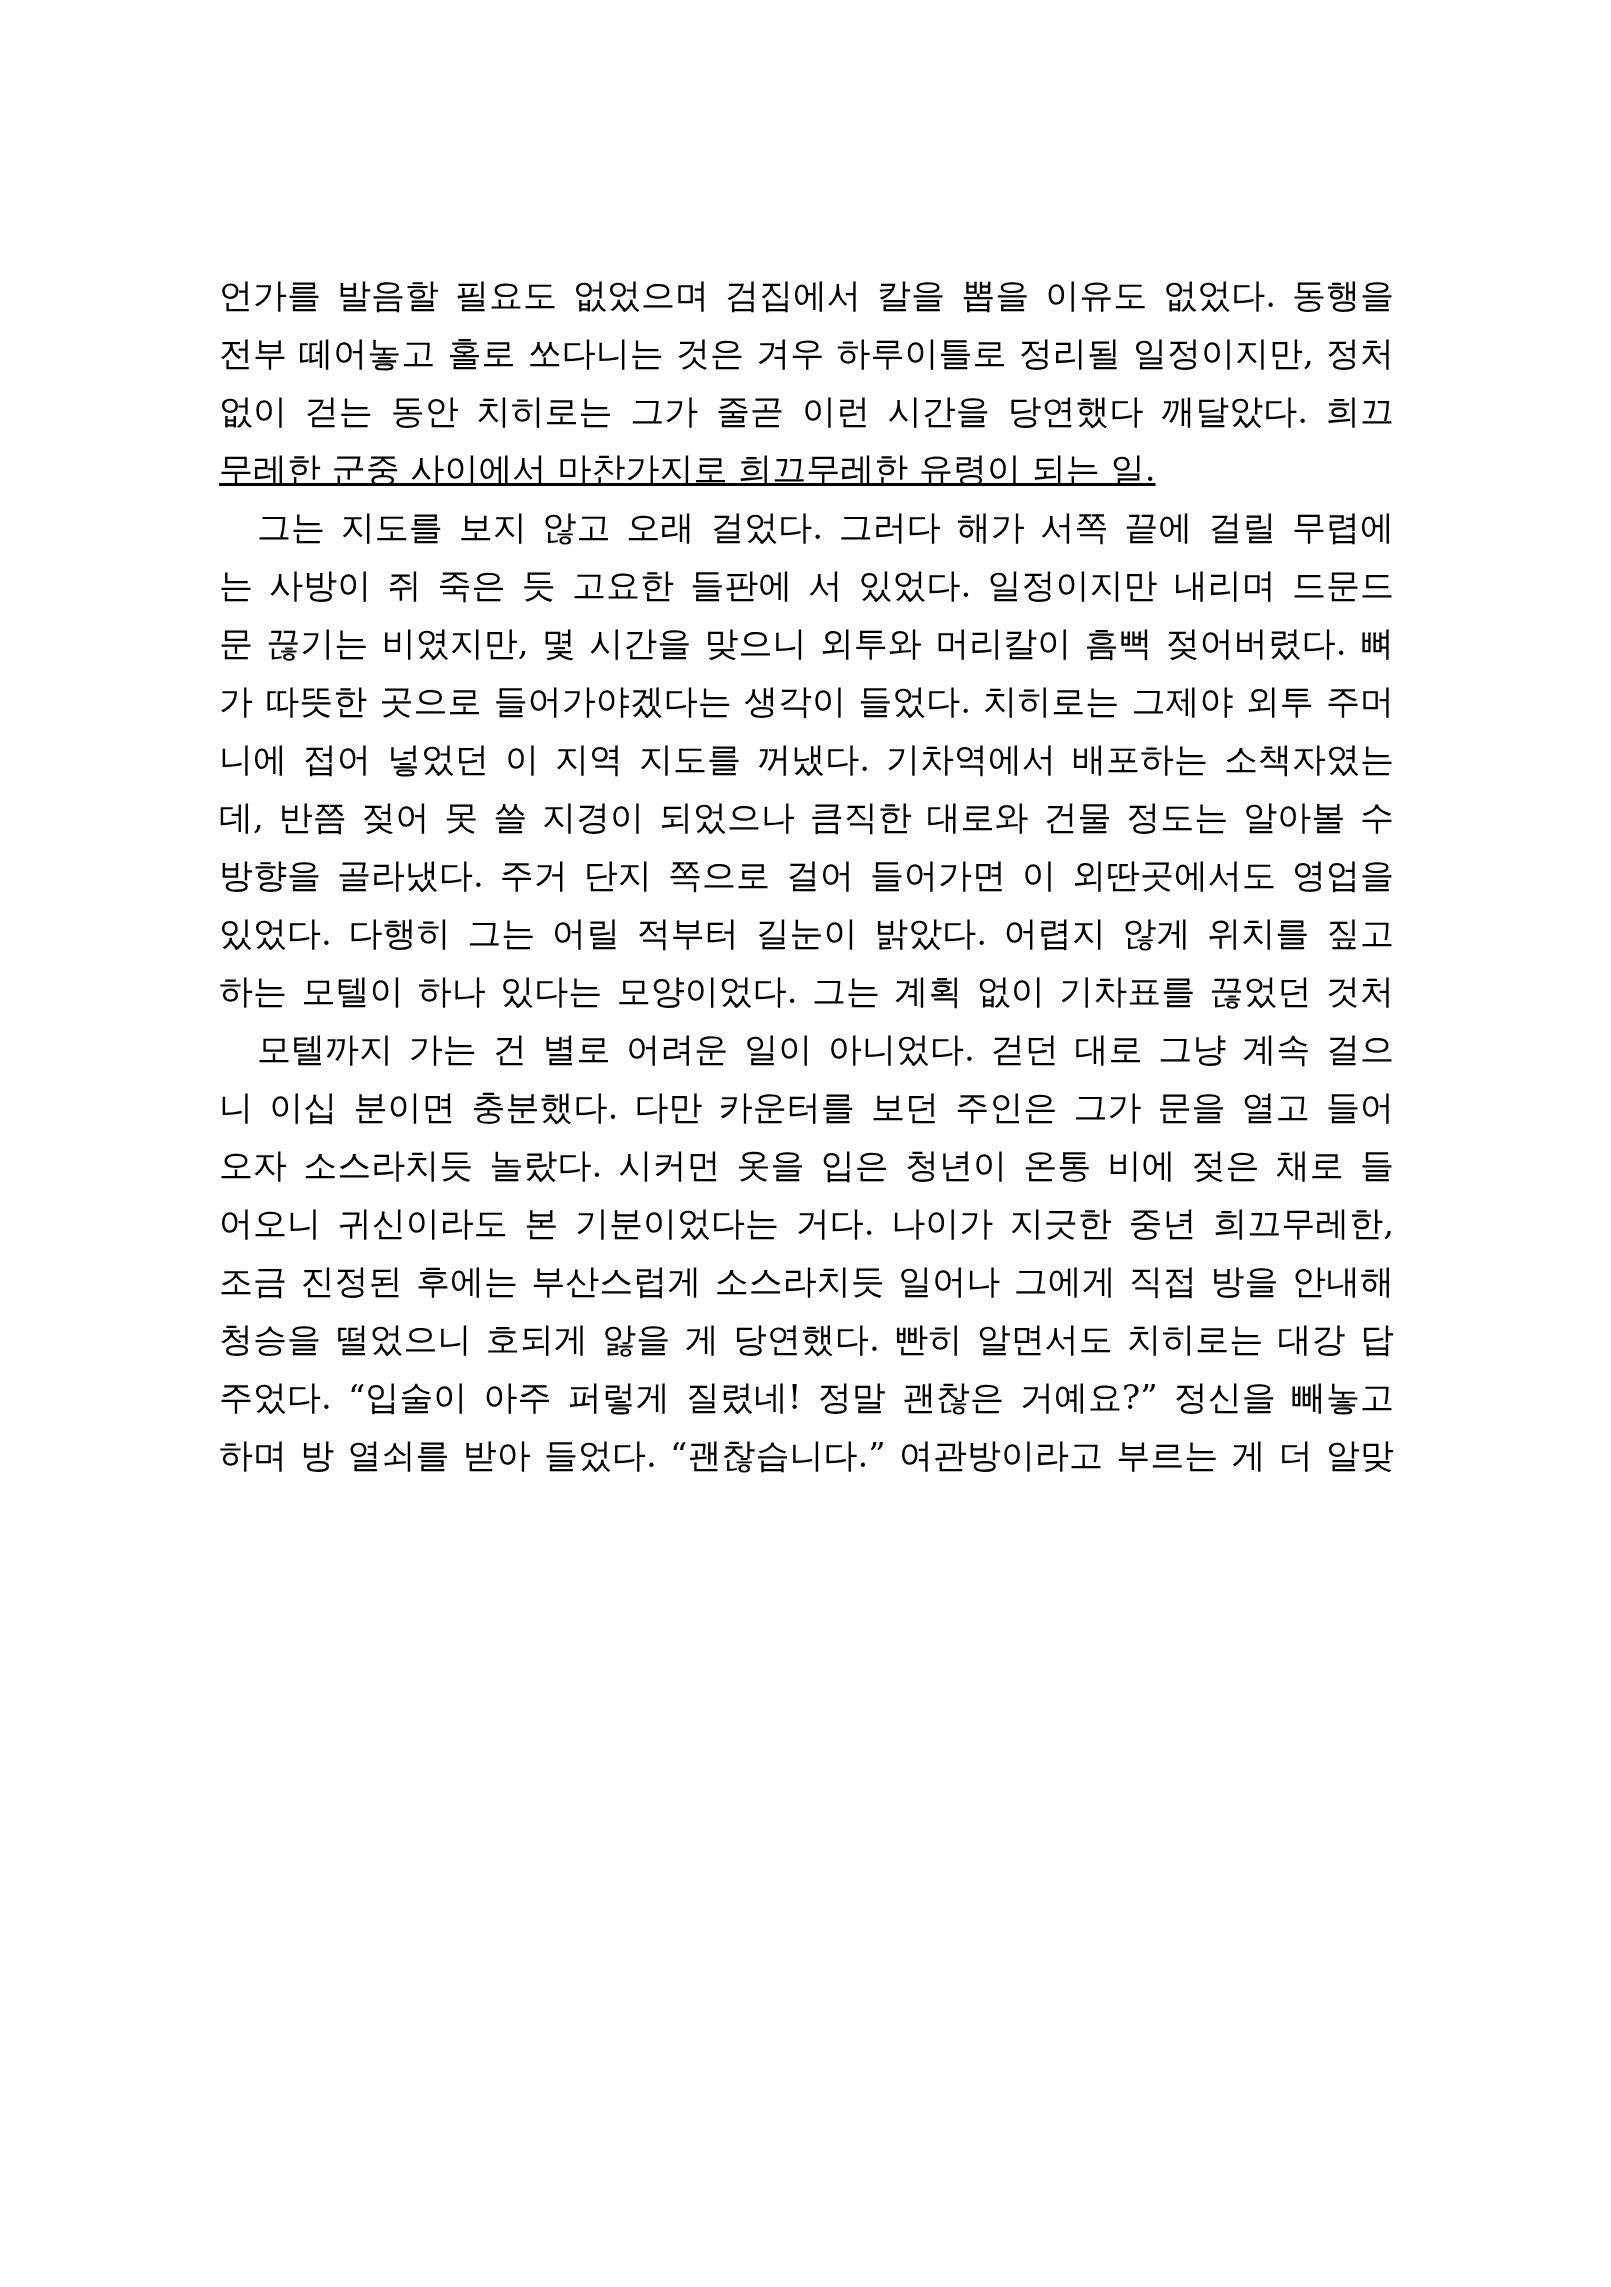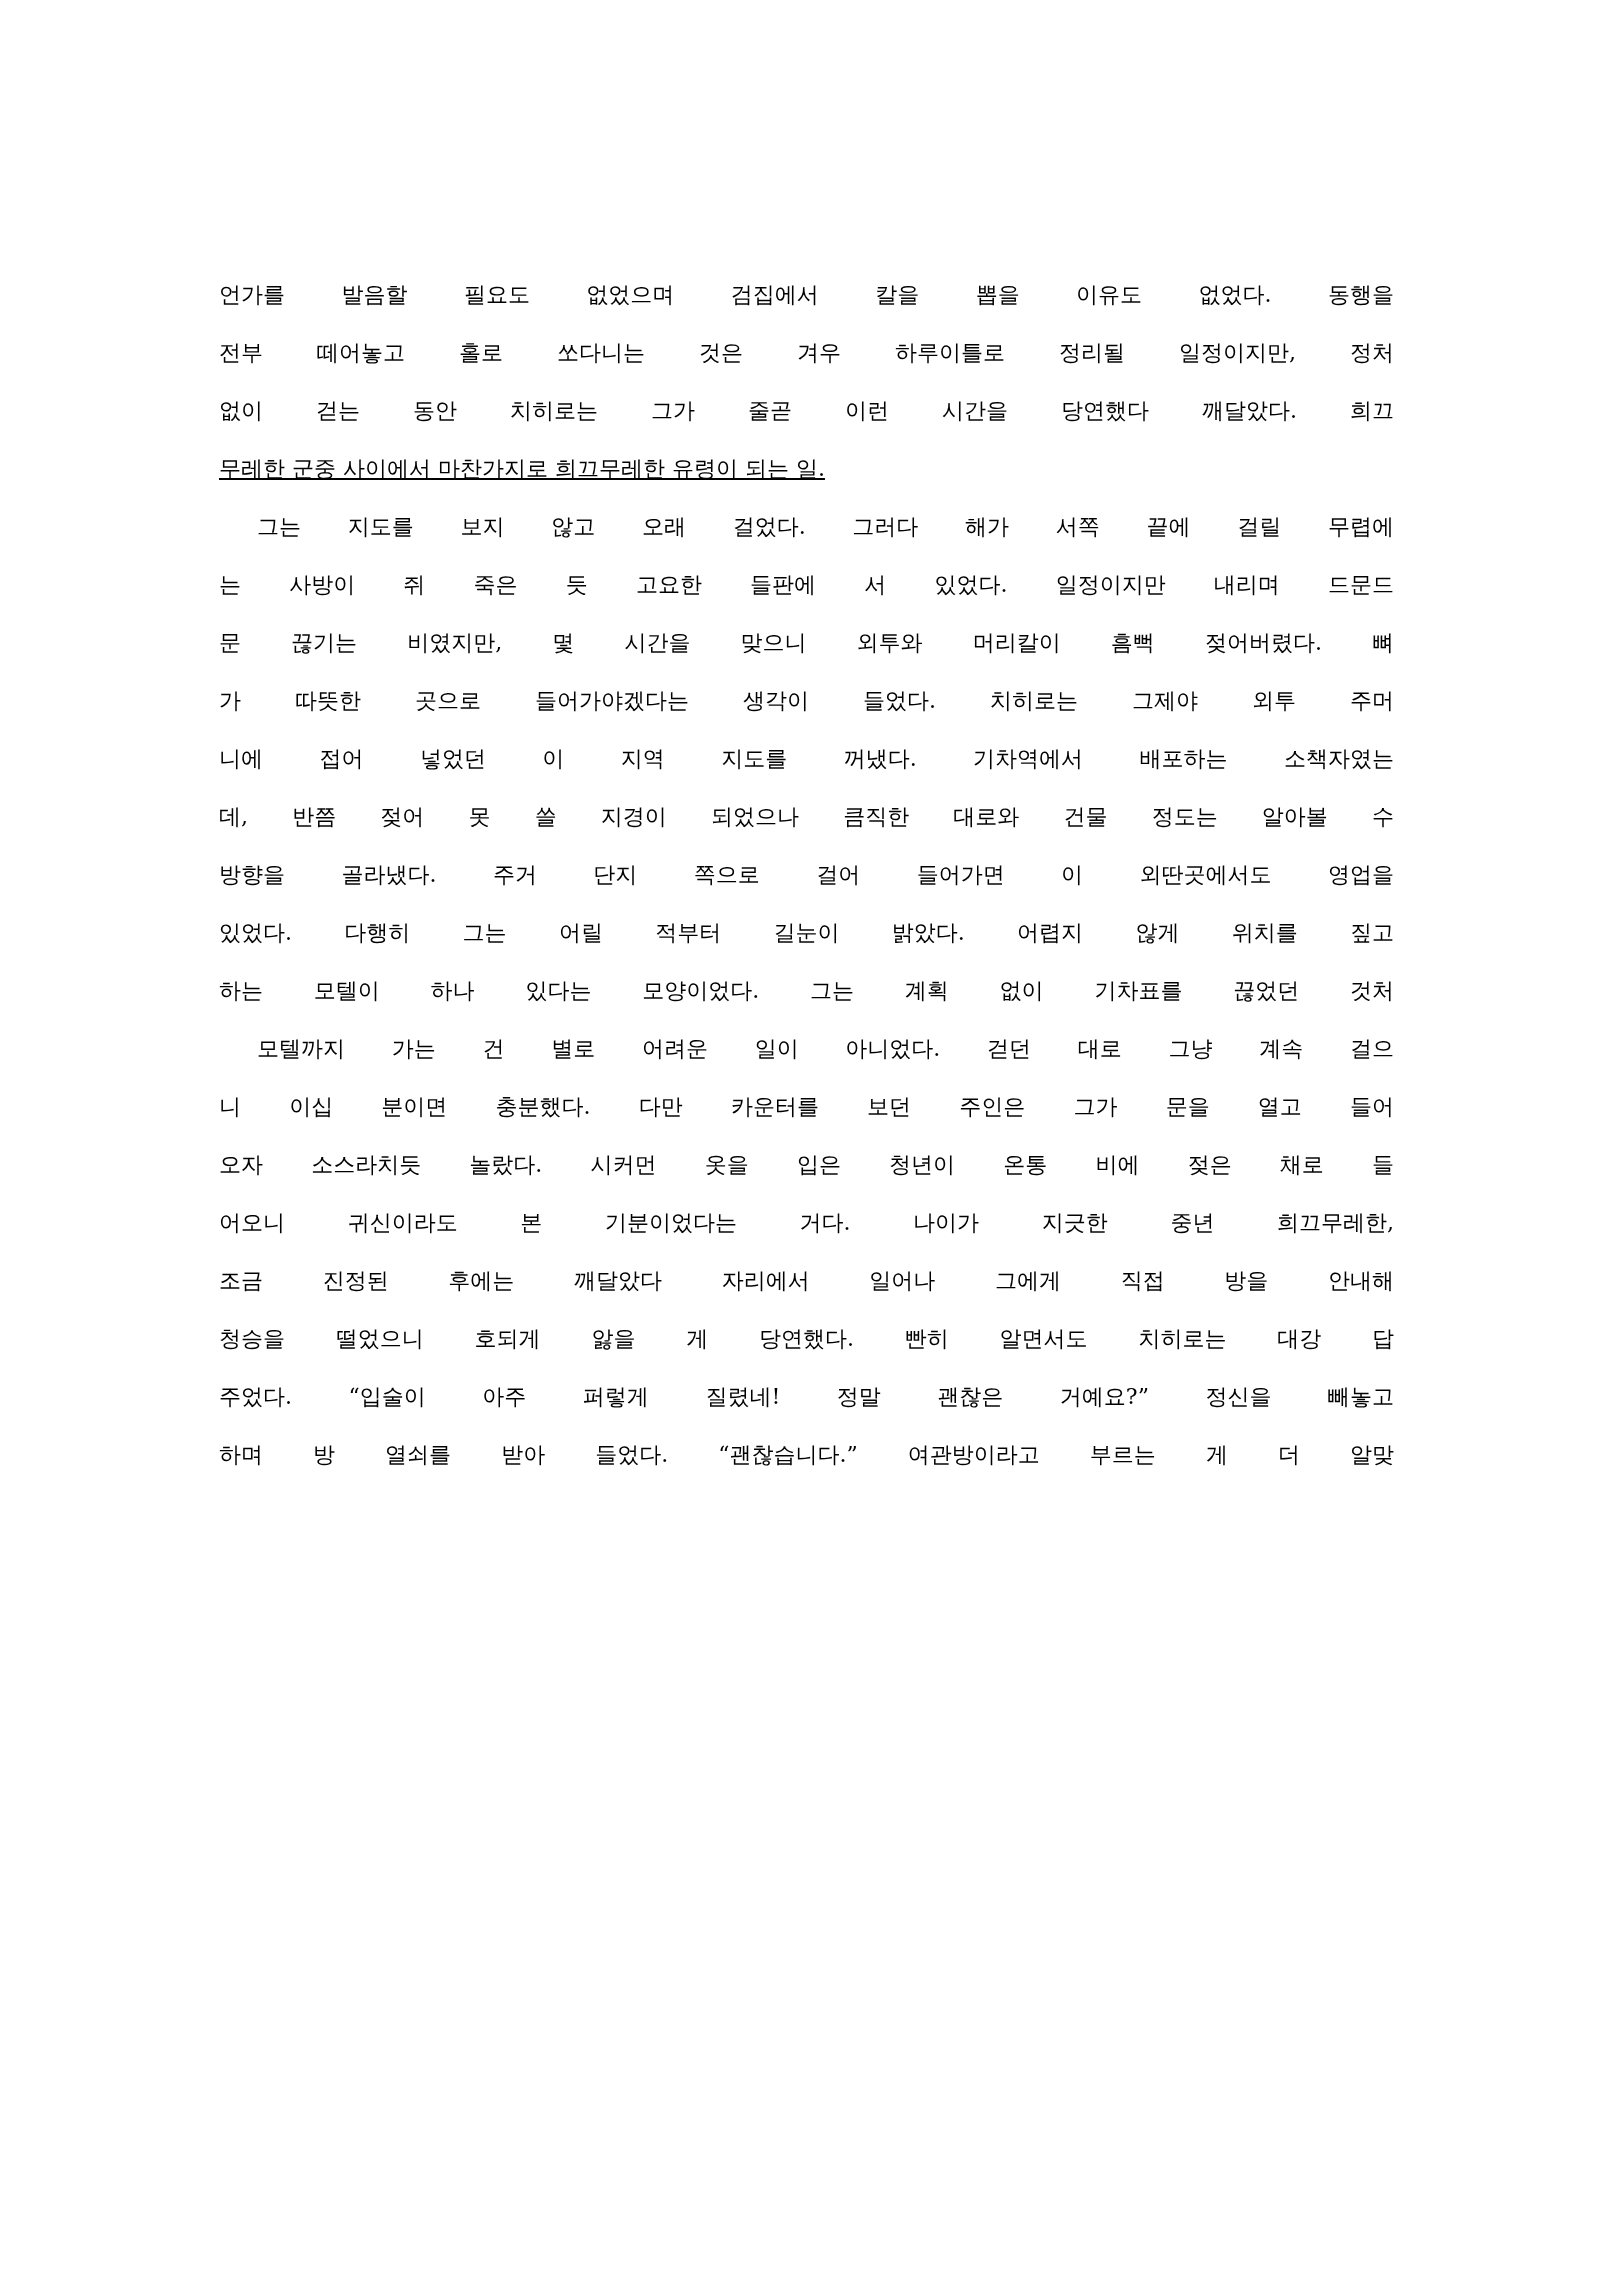--- a/index.html
+++ b/index.html
@@ -13,21 +13,21 @@
       position: relative;
       overflow: hidden;
     }
     .page {
       position: absolute;
       left: 219px;
       top: 266px;
       width: 1175px;
       color: #000000;
       font-family: "DejaVu Serif", "Liberation Serif", serif;
-      font-size: 22px;
+      font-size: 34px;
       line-height: 58px;
     }
     .line {
       display: block;
       height: 58px;
       white-space: nowrap;
       text-align: justify;
       text-align-last: justify;
       overflow: hidden;
     }
@@ -58,19 +58,19 @@
     <span class="line">데, 반쯤 젖어 못 쓸 지경이 되었으나 큼직한 대로와 건물 정도는 알아볼 수</span>
     <span class="line">방향을 골라냈다. 주거 단지 쪽으로 걸어 들어가면 이 외딴곳에서도 영업을</span>
     <span class="line">있었다. 다행히 그는 어릴 적부터 길눈이 밝았다. 어렵지 않게 위치를 짚고</span>
     <span class="line">하는 모텔이 하나 있다는 모양이었다. 그는 계획 없이 기차표를 끊었던 것처</span>
   </div>
   <div class="paragraph">
     <span class="line indent">모텔까지 가는 건 별로 어려운 일이 아니었다. 걷던 대로 그냥 계속 걸으</span>
     <span class="line">니 이십 분이면 충분했다. 다만 카운터를 보던 주인은 그가 문을 열고 들어</span>
     <span class="line">오자 소스라치듯 놀랐다. 시커먼 옷을 입은 청년이 온통 비에 젖은 채로 들</span>
     <span class="line">어오니 귀신이라도 본 기분이었다는 거다. 나이가 지긋한 중년 희끄무레한,</span>
-    <span class="line">조금 진정된 후에는 깨달았다 자리에서 일어나 그에게 직접 방을 안내해</span>
+    <span class="line">조금 진정된 후에는 부산스럽게 소스라치듯 일어나 그에게 직접 방을 안내해</span>
     <span class="line">청승을 떨었으니 호되게 앓을 게 당연했다. 빤히 알면서도 치히로는 대강 답</span>
     <span class="line">주었다. “입술이 아주 퍼렇게 질렸네! 정말 괜찮은 거예요?” 정신을 빼놓고</span>
     <span class="line">하며 방 열쇠를 받아 들었다. “괜찮습니다.” 여관방이라고 부르는 게 더 알맞</span>
   </div>
 </div>
 
 
 </body></html>

